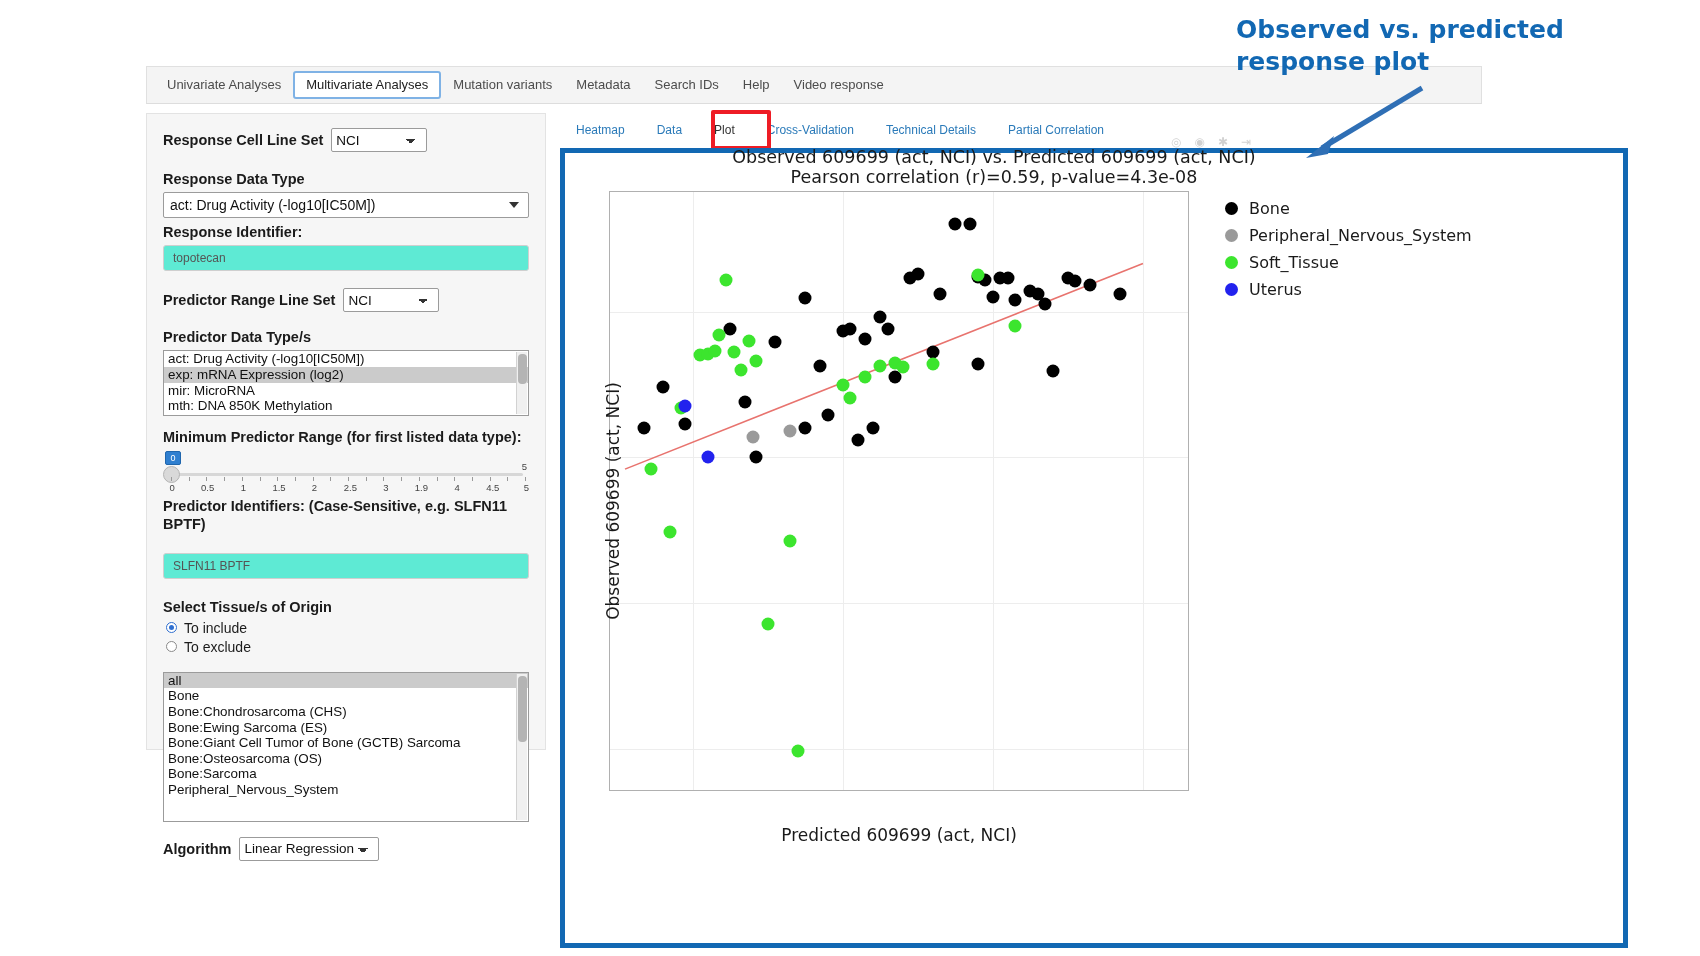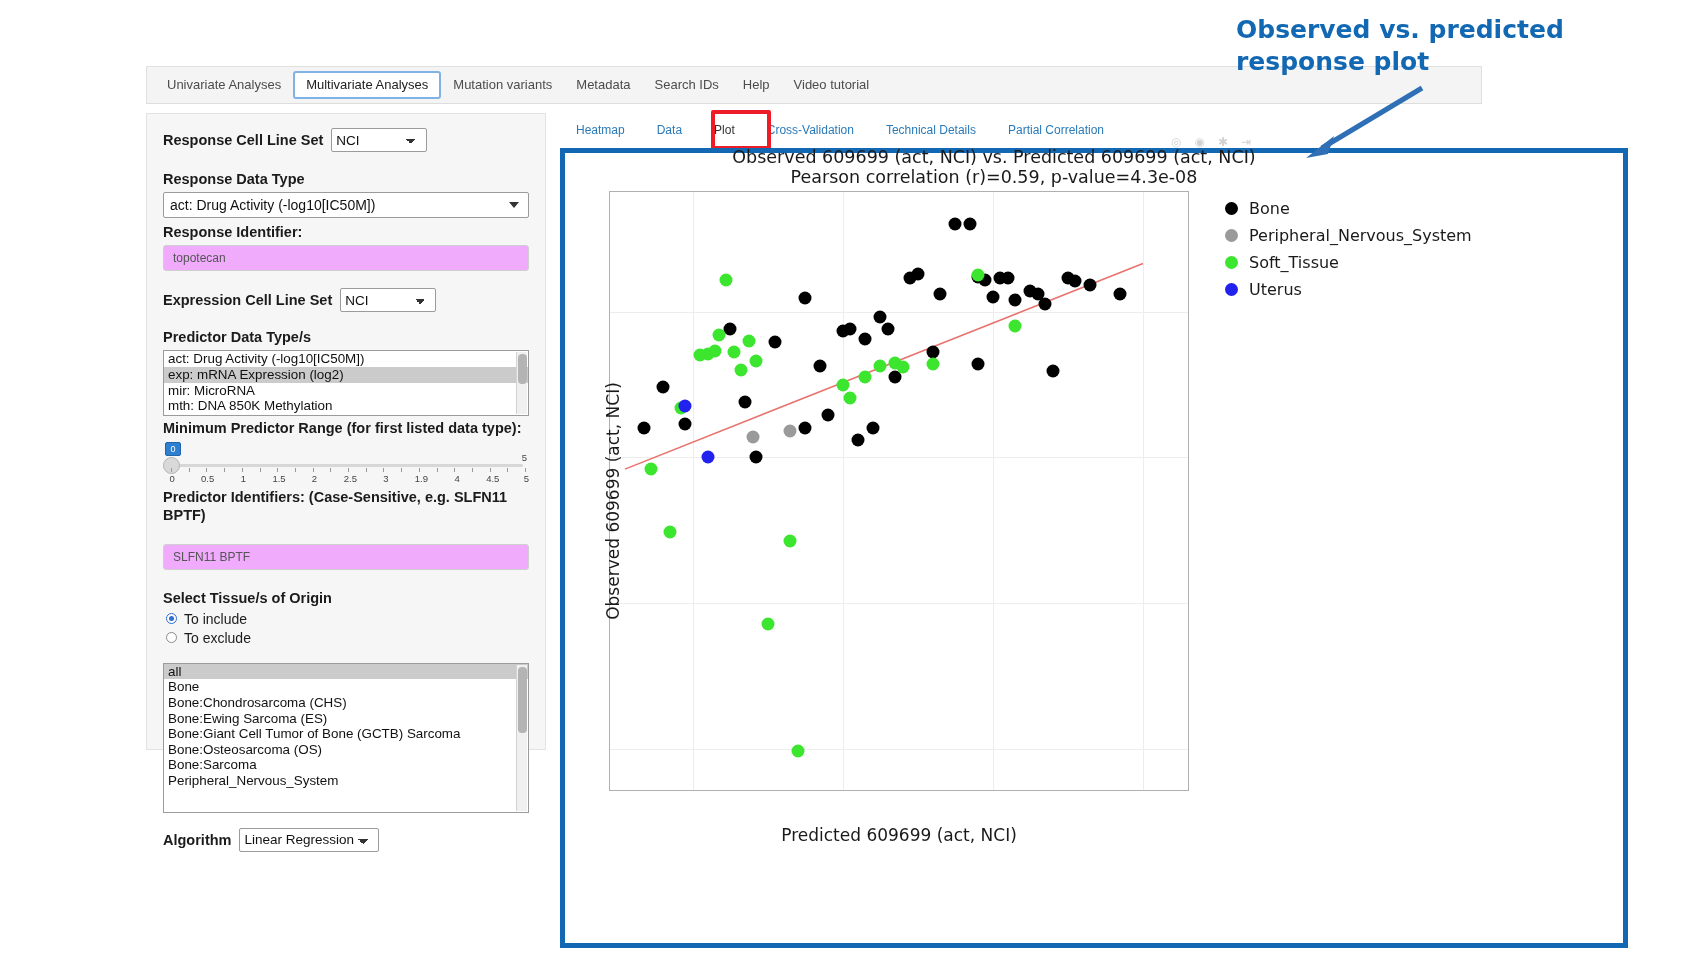--- a/index.html
+++ b/index.html
@@ -55,21 +55,21 @@
     width:100%; height:26px; background:#fff; border:1px solid #9b9b9b; border-radius:2px;
     font-size:14px; color:#111; padding:2px 6px; display:flex; align-items:center;
     position:relative;
   }
   .wide-select .caret {
     position:absolute; right:9px; top:9px; width:0;height:0;
     border-left:5px solid transparent;border-right:5px solid transparent;border-top:6px solid #333;
   }
 
   .textbox {
-    width:100%; height:26px; background:#f0abfc; border:1px solid #cfcfcf; border-radius:3px;
+    width:100%; height:26px; background:#5eead4; border:1px solid #cfcfcf; border-radius:3px;
     font-size:12px; color:#555; padding:3px 9px; display:flex; align-items:center;
   }
 
   .listbox {
     width:100%; background:#fff; border:1px solid #9b9b9b;
     overflow:hidden; position:relative;
   }
   .listbox .opt {
     font-size:13.4px; color:#111; padding:0 4px; line-height:15.6px; white-space:nowrap;
   }
@@ -188,21 +188,21 @@
   <div class="navtab">
     <span>Metadata</span>
   </div>
   <div class="navtab">
     <span>Search IDs</span>
   </div>
   <div class="navtab">
     <span>Help</span>
   </div>
   <div class="navtab">
-    <span>Video tutorial</span>
+    <span>Video response</span>
   </div>
 </div>
 
 <div id="leftpanel">
 
   <div class="inline-row">
     <div class="fld-label">Response Cell Line Set</div>
     <select class="sel sel-cellline">
       <option>NCI</option>
     </select>
@@ -217,40 +217,40 @@
   </div>
 
   <div class="fld-label" style="margin-top:5px">Response Identifier:</div>
   <div class="textbox">
     <span>topotecan</span>
   </div>
 
   <div style="height:17px"></div>
 
   <div class="inline-row">
-    <div class="fld-label">Expression Cell Line Set</div>
+    <div class="fld-label">Predictor Range Line Set</div>
     <select class="sel sel-cellline">
       <option>NCI</option>
     </select>
   </div>
 
   <div style="height:12px"></div>
 
   <div class="fld-label">Predictor Data Type/s</div>
   <div class="listbox" style="height:66px">
     <div class="opt">act: Drug Activity (-log10[IC50M])</div>
     <div class="opt sel">exp: mRNA Expression (log2)</div>
     <div class="opt">mir: MicroRNA</div>
     <div class="opt">mth: DNA 850K Methylation</div>
     <div class="lb-scroll">
       <div class="lb-thumb" style="top:2px;height:30px"></div>
     </div>
   </div>
 
-  <div class="fld-label" style="margin-top:3px">Minimum Predictor Range (for first listed data type):</div>
+  <div class="fld-label" style="margin-top:12px">Minimum Predictor Range (for first listed data type):</div>
   <div class="slider-wrap">
     <div class="slider-bubble">0</div>
     <div class="slider-track"></div>
     <div class="slider-knob"></div>
     <div class="slider-max">5</div>
     <div class="slider-ticks">
       <i style="left:0%"></i>
         <i style="left:5%"></i>
         <i style="left:10%"></i>
         <i style="left:15%"></i>

